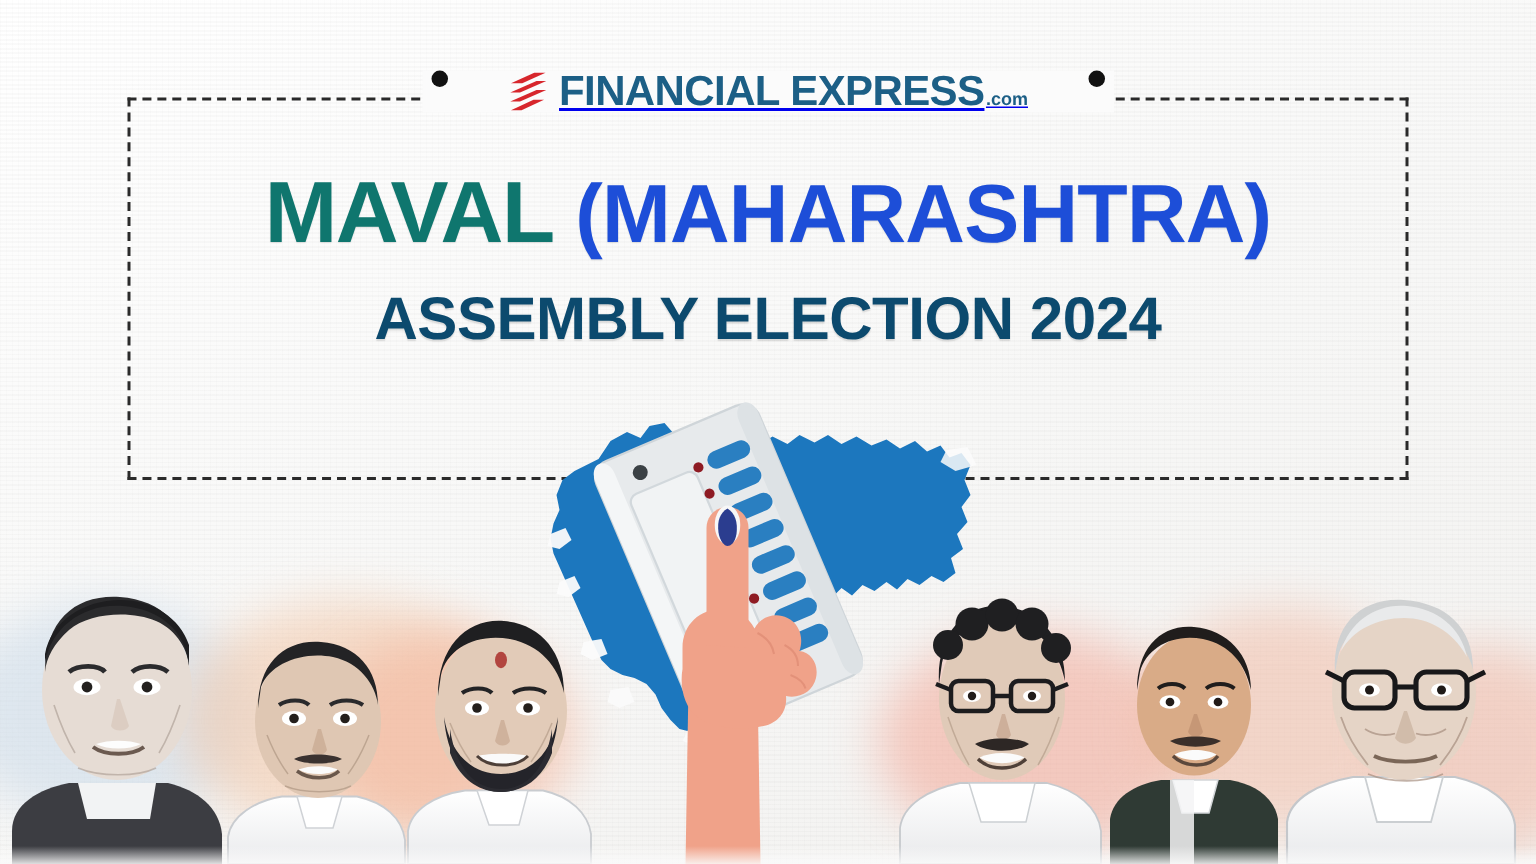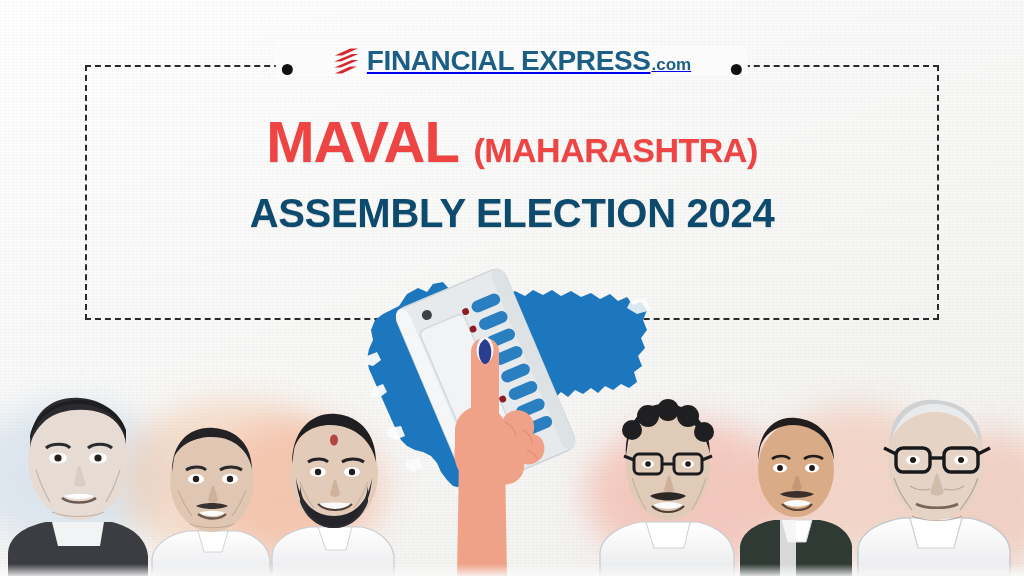--- a/index.html
+++ b/index.html
@@ -61,21 +61,21 @@
     border-left: 2.5px dashed #2a2a2a;
   }
 
   
   #masthead {
     position: absolute;
     left: 50%;
     top: 47px;
     transform: translateX(-50%);
     display: flex;
-    align-items: flex-end;
+    align-items: flex-start;
     gap: 30px;
     background: #fbfbfb;
     padding: 0 6px;
     z-index: 5;
   }
   .frame-dot {
     width: 11px; height: 11px;
     border-radius: 50%;
     background: #111;
     flex: 0 0 auto;
@@ -95,21 +95,21 @@
     font-weight: bold;
     font-size: 28px;
     letter-spacing: -0.4px;
     color: #1c5f86;
     white-space: nowrap;
     line-height: 1;
     display: flex;
     align-items: baseline;
   }
   #brand-text .dotcom {
-    font-size: 17px;
+    font-size: 12px;
     letter-spacing: 0;
     margin-left: 1px;
   }
 
   
   #headline-block {
     position: absolute;
     left: 85px;
     width: 854px;
     top: 112px;
@@ -119,27 +119,27 @@
   #headline-line1 {
     font-family: "Liberation Sans", sans-serif;
     font-weight: bold;
     font-size: 54px;
     line-height: 1.05;
     letter-spacing: -0.5px;
     white-space: nowrap;
     text-shadow: 0 1px 1px rgba(0,0,0,0.12);
   }
   #constituency-name {
-    color: #ef4444;
+    color: #0f766e;
     font-size: 58px;
     letter-spacing: -1px;
   }
   #state-name {
-    color: #ef4444;
-    font-size: 34px;
+    color: #1d4ed8;
+    font-size: 55px;
     letter-spacing: -0.5px;
   }
   #headline-line2 {
     margin-top: 18px;
     font-family: "Liberation Sans", sans-serif;
     font-weight: bold;
     font-size: 40px;
     letter-spacing: -0.3px;
     color: #0c4a6e;
     white-space: nowrap;

